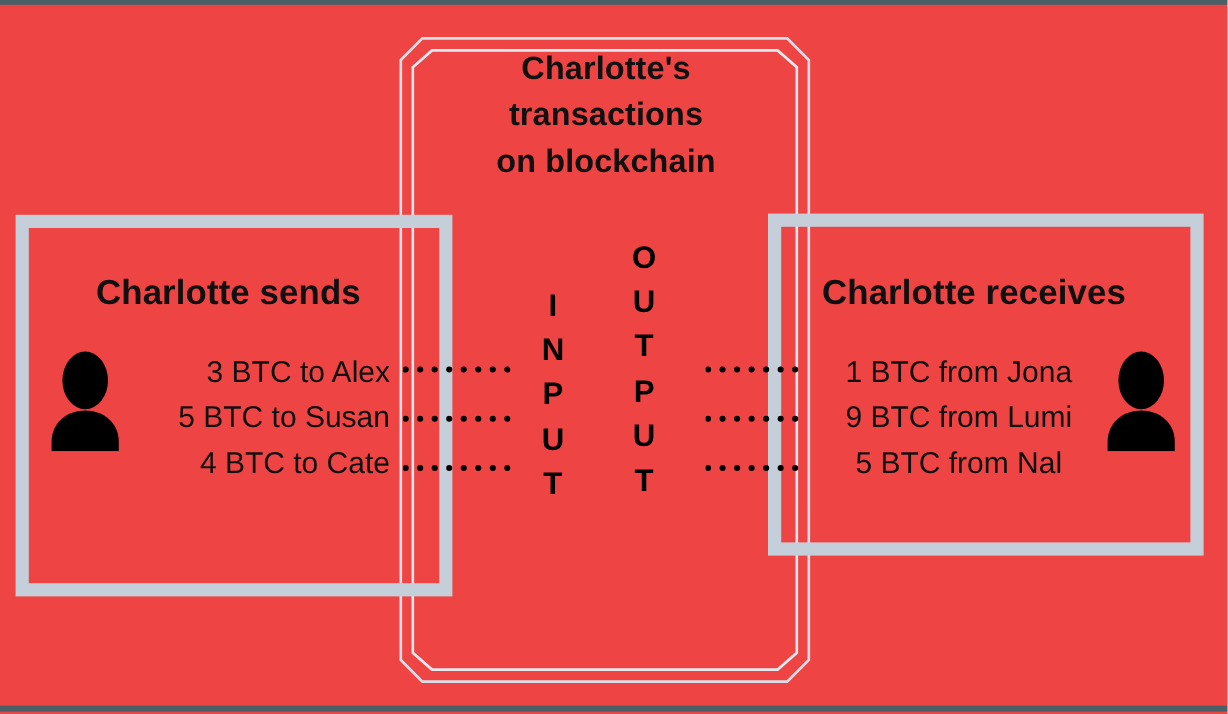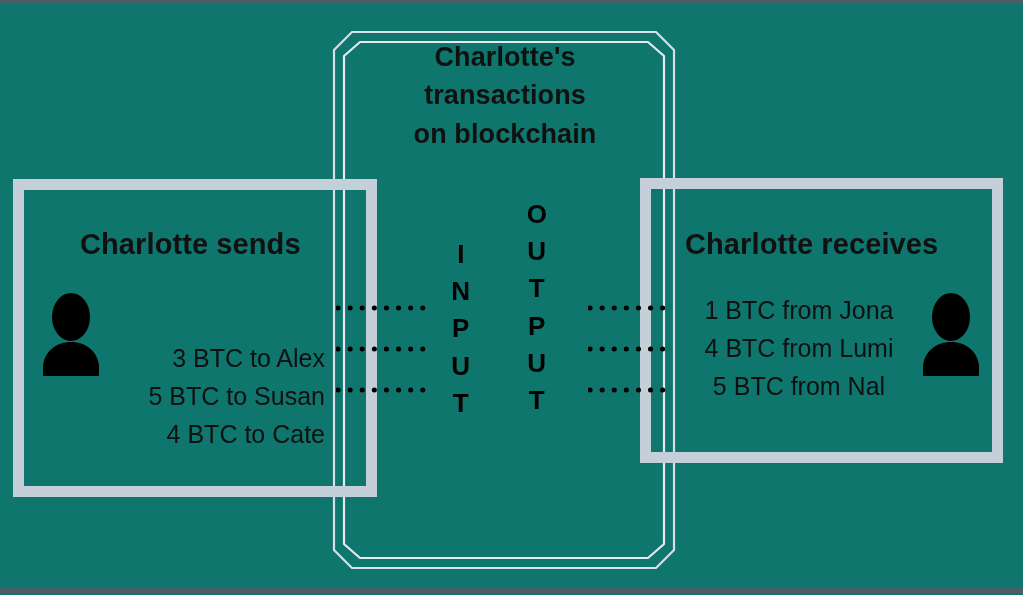--- a/index.html
+++ b/index.html
@@ -7,21 +7,21 @@
     padding: 0;
     background: #ffffff;
   }
   body {
     font-family: "Liberation Sans", sans-serif;
   }
   #canvas {
     position: relative;
     width: 1023px;
     height: 595px;
-    background: #0f766e;
+    background: #ef4444;
     overflow: hidden;
   }
 
   
   .edge-rule {
     position: absolute;
     left: 0;
     width: 1023px;
     height: 4px;
     background: #4a5f66;
@@ -94,21 +94,20 @@
     font-weight: 300;
     color: #101010;
     line-height: 38px;
     white-space: nowrap;
   }
   #sends-list {
     left: 95px;
     top: 291px;
     width: 230px;
     text-align: right;
-    margin-top: 48px;
   }
   #receives-list {
     left: 679px;
     top: 291px;
     width: 240px;
     text-align: center;
   }
 
   
   .person {
@@ -192,21 +191,21 @@
 
   <div class="person" id="receives-person">
     <svg width="62" height="84" viewBox="0 0 62 84" xmlns="http://www.w3.org/2000/svg">
       <ellipse cx="31" cy="25" rx="19" ry="24" fill="#000000"></ellipse>
       <path d="M31 50 C16 50 3 60 3 76 L3 84 L59 84 L59 76 C59 60 46 50 31 50 Z" fill="#000000"></path>
     </svg>
   </div>
 
   <div class="tx-list" id="receives-list">
     <div>1 BTC from Jona</div>
-    <div>4 BTC from Lumi</div>
+    <div>9 BTC from Lumi</div>
     <div>5 BTC from Nal</div>
   </div>
 
   <div class="dots left dl-1">
     <svg width="96" height="6">
         <line x1="2" y1="3" x2="94" y2="3" stroke="#000" stroke-width="5" stroke-linecap="round" stroke-dasharray="0.1 12"></line>
       </svg>
   </div>
   <div class="dots left dl-2">
     <svg width="96" height="6">

